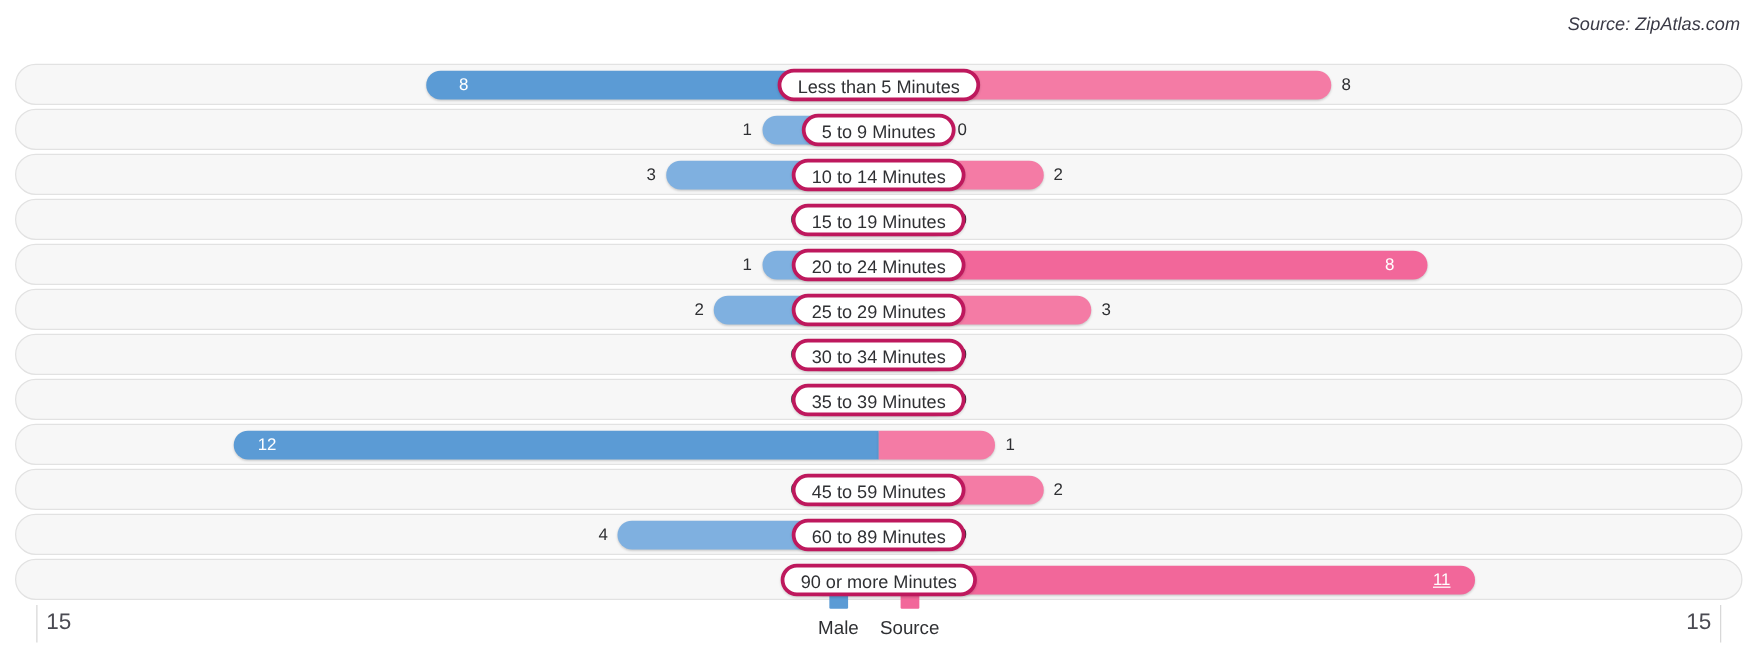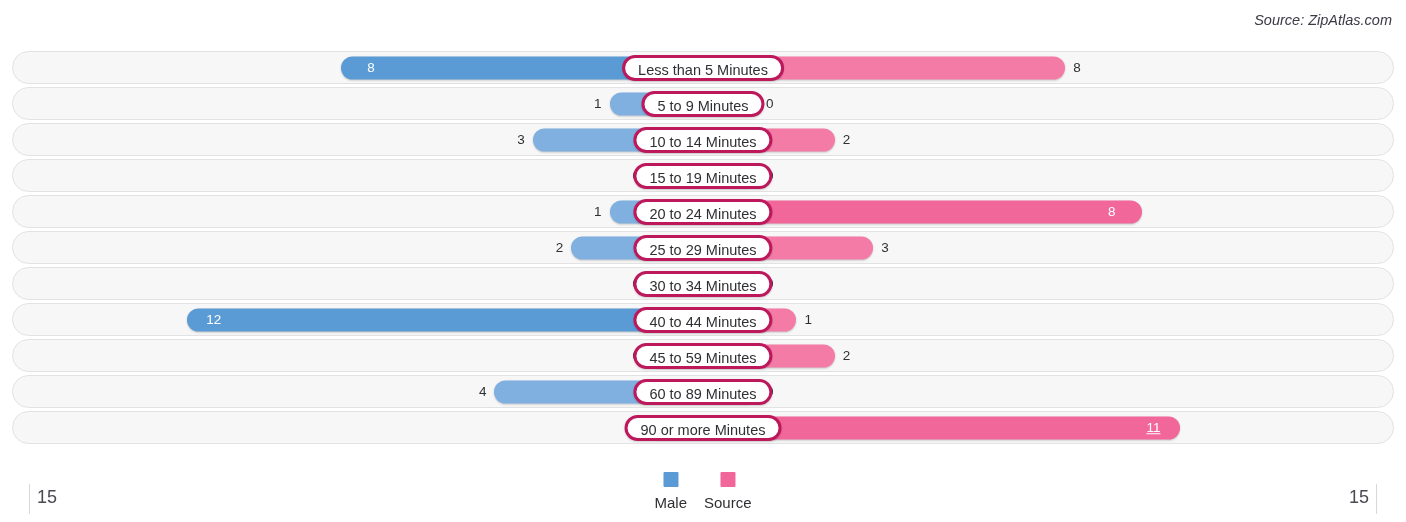--- a/index.html
+++ b/index.html
@@ -224,25 +224,33 @@
         <div class="track">
           <div class="bar male" style="width: 55px; background: rgb(174, 203, 235);"></div>
           <div class="val" style="right: calc(50% + 63px);">0</div>
           <div class="bar female" style="width: 55px; background: rgb(249, 179, 203);"></div>
           <div class="val" style="left: calc(50% + 63px);">0</div>
           <div class="cat-pill">30 to 34 Minutes</div>
         </div>
       </div>
       <div class="row">
         <div class="track">
+          <div class="bar male" style="width: 55px; background: rgb(174, 203, 235);"></div>
+          <div class="val" style="right: calc(50% + 63px);">0</div>
+          <div class="bar female" style="width: 55px; background: rgb(249, 179, 203);"></div>
+          <div class="val" style="left: calc(50% + 63px);">0</div>
+          <div class="cat-pill">35 to 39 Minutes</div>
+        </div>
+      </div>
+      <div class="row">
+        <div class="track">
           <div class="bar male" style="width: 515.8px; background: rgb(91, 155, 213);"></div>
           <div class="val inside" style="right: calc(50% + 481.8px); z-index: 6;">12</div>
           <div class="bar female" style="width: 93.4px; background: rgb(244, 123, 165);"></div>
           <div class="val" style="left: calc(50% + 101.4px);">1</div>
-          <div class="cat-pill">40 to 44 Minutes</div>
         </div>
       </div>
       <div class="row">
         <div class="track">
           <div class="bar male" style="width: 55px; background: rgb(174, 203, 235);"></div>
           <div class="val" style="right: calc(50% + 63px);">0</div>
           <div class="bar female" style="width: 131.8px; background: rgb(244, 123, 165);"></div>
           <div class="val" style="left: calc(50% + 139.8px);">2</div>
           <div class="cat-pill">45 to 59 Minutes</div>
         </div>

